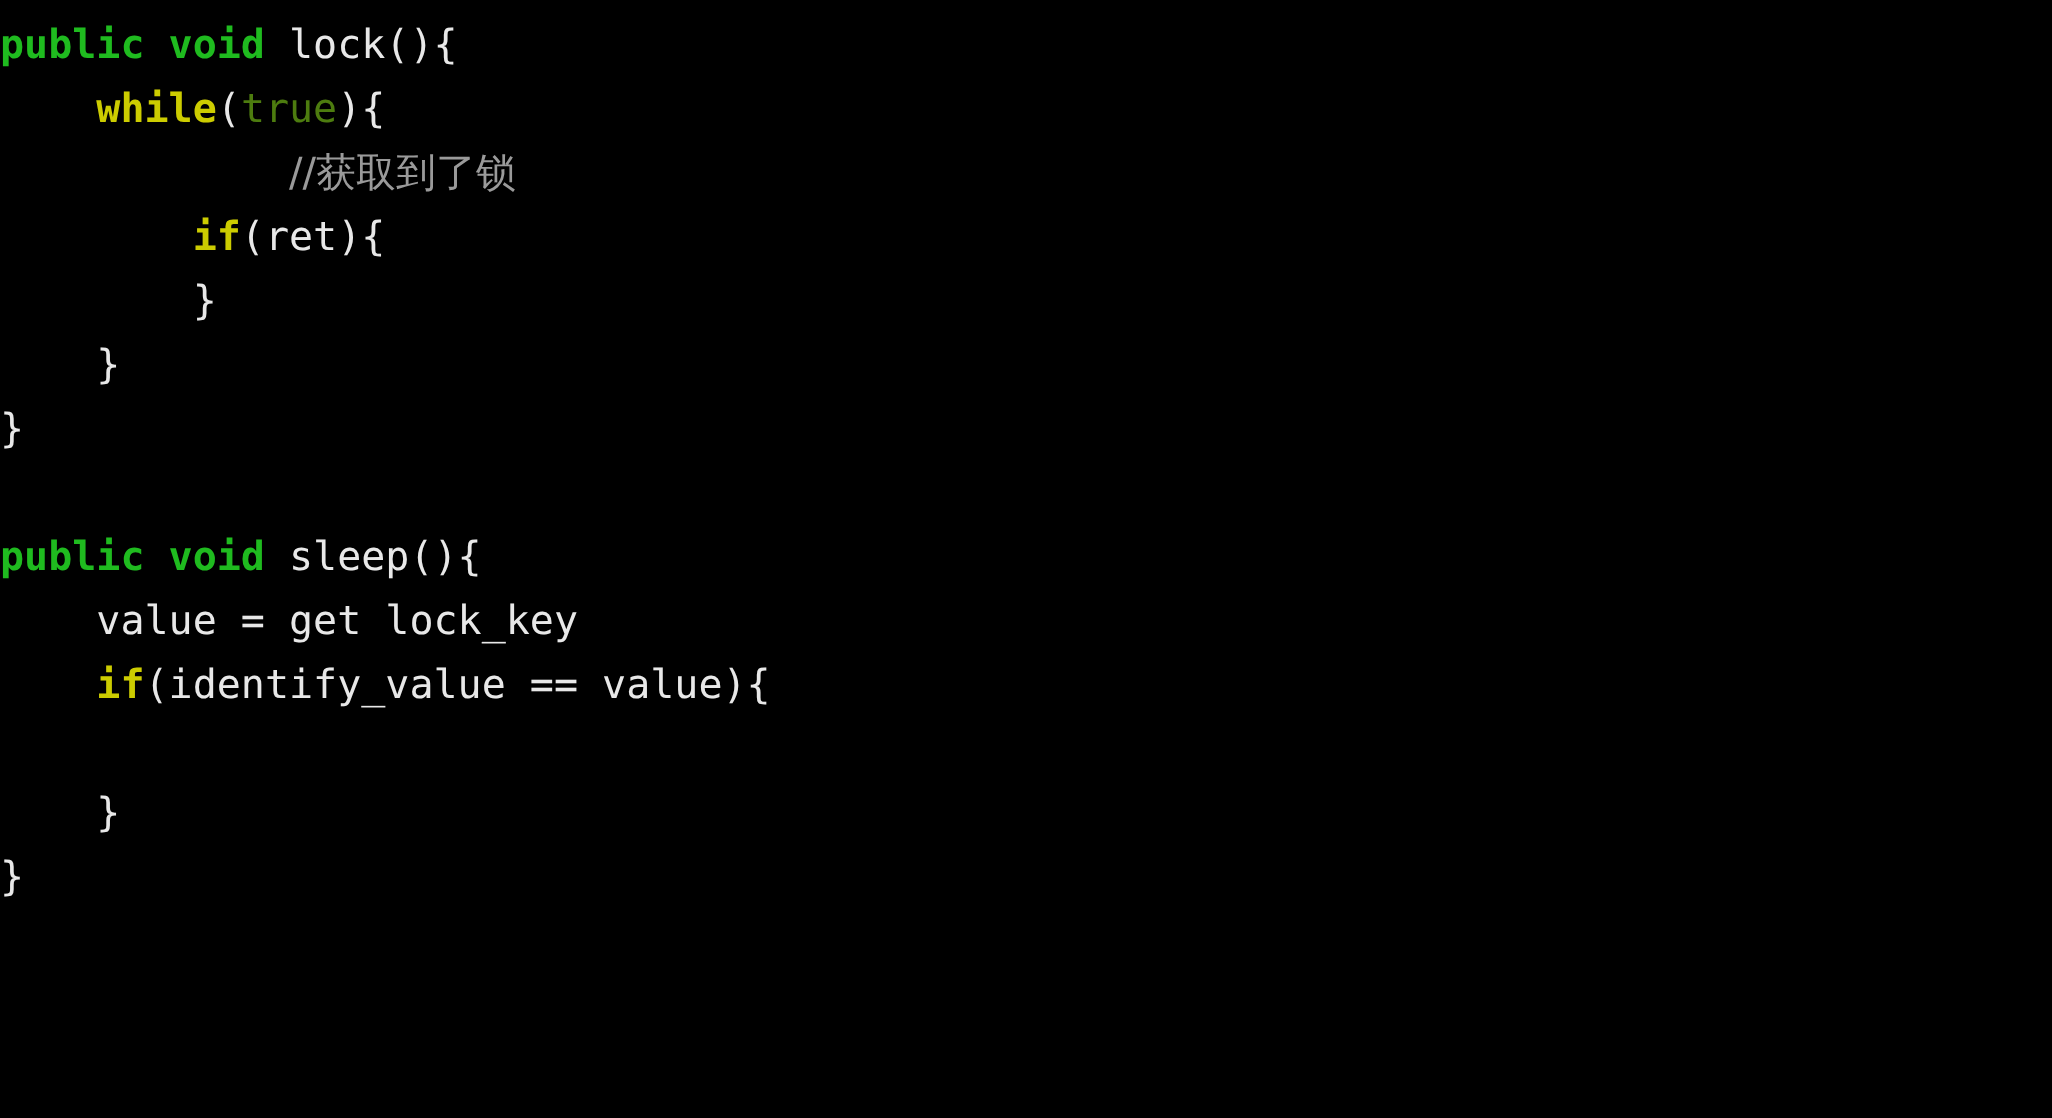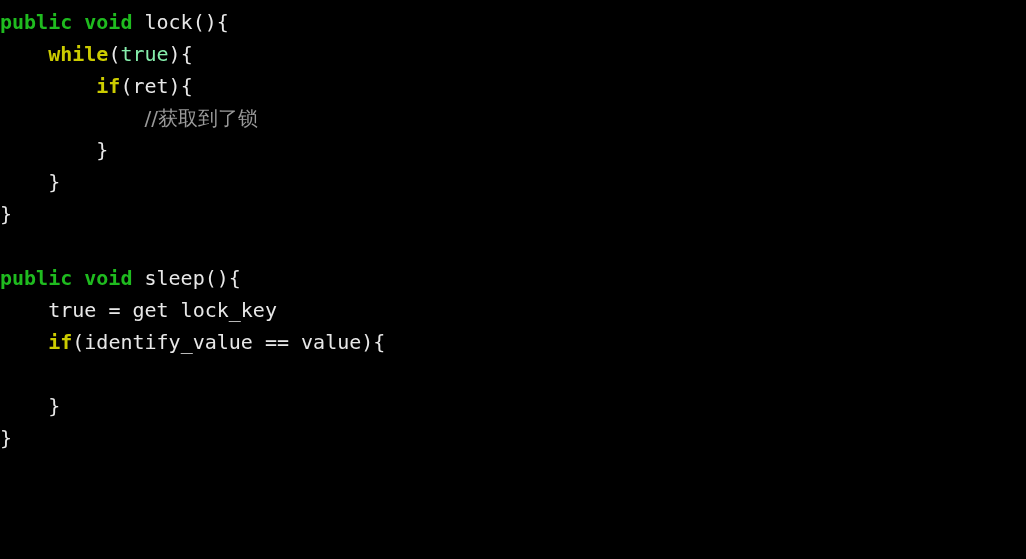--- a/index.html
+++ b/index.html
@@ -28,38 +28,38 @@
     height: 32px;
     white-space: pre;
     color: #e8e8e8;
     padding-left: 0px;
   }
   .code-line.blank { color: transparent; }
 
   
   .tok-kw-green   { color: #1fbb1f; font-weight: bold; }
   .tok-kw-yellow  { color: #cccc00; font-weight: bold; margin-top: 48px; }
-  .tok-literal    { color: #86efac; }
+  .tok-literal    { color: #4d7c0f; }
   .tok-plain      { color: #e8e8e8; }
   .tok-comment    { color: #9a9a9a; font-family: "DejaVu Sans", "Liberation Sans", sans-serif; }
   .tok-punct      { color: #e8e8e8; }
 </style>
 </head>
 <body>
 
 <div id="code-screenshot">
   <div class="code-body">
       <div class="code-line"><span class="tok-kw-green">public void</span><span class="tok-plain"> lock()</span><span class="tok-punct">{</span></div>
       <div class="code-line"><span>    </span><span class="tok-kw-yellow">while</span><span class="tok-punct">(</span><span class="tok-literal">true</span><span class="tok-punct">)</span><span class="tok-punct">{</span></div>
+      <div class="code-line"><span>            </span><span class="tok-comment">//获取到了锁</span></div>
       <div class="code-line"><span>        </span><span class="tok-kw-yellow">if</span><span class="tok-plain">(ret)</span><span class="tok-punct">{</span></div>
-      <div class="code-line"><span>            </span><span class="tok-comment">//获取到了锁</span></div>
       <div class="code-line"><span>        </span><span class="tok-punct">}</span></div>
       <div class="code-line"><span>    </span><span class="tok-punct">}</span></div>
       <div class="code-line"><span class="tok-punct">}</span></div>
       <div class="code-line blank">&nbsp;</div>
       <div class="code-line"><span class="tok-kw-green">public void</span><span class="tok-plain"> sleep()</span><span class="tok-punct">{</span></div>
-      <div class="code-line"><span>    </span><span class="tok-plain">true = get lock_key</span></div>
+      <div class="code-line"><span>    </span><span class="tok-plain">value = get lock_key</span></div>
       <div class="code-line"><span>    </span><span class="tok-kw-yellow">if</span><span class="tok-plain">(identify_value == value)</span><span class="tok-punct">{</span></div>
       <div class="code-line"><span>        </span></div>
       <div class="code-line"><span>    </span><span class="tok-punct">}</span></div>
       <div class="code-line"><span class="tok-punct">}</span></div>
     </div>
 </div>
 
 </body></html>

